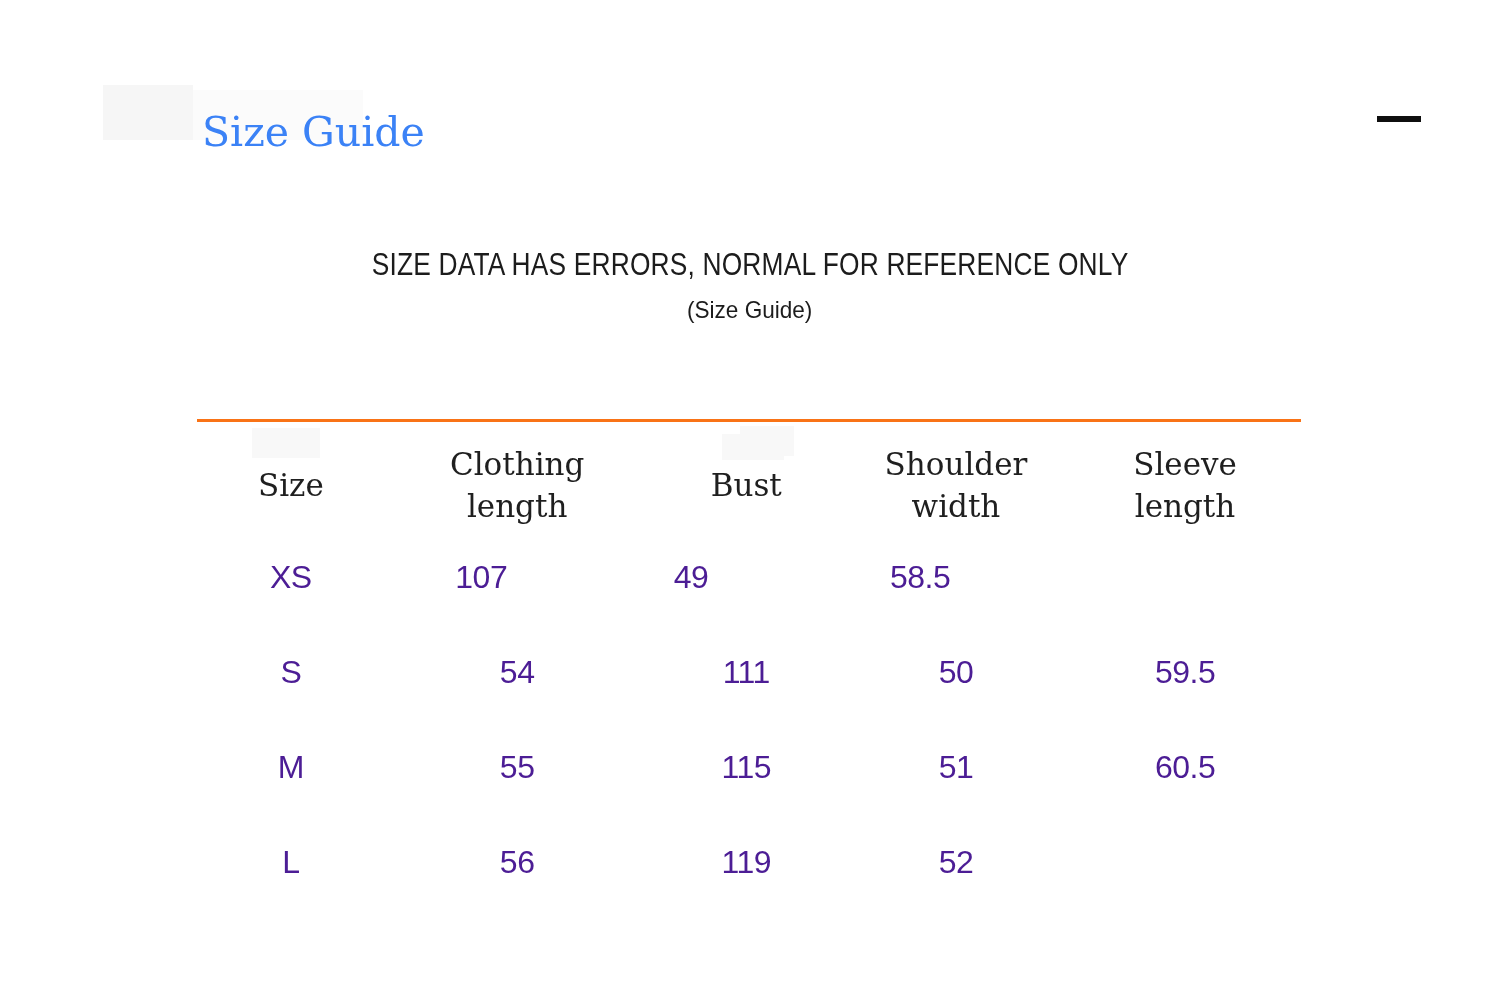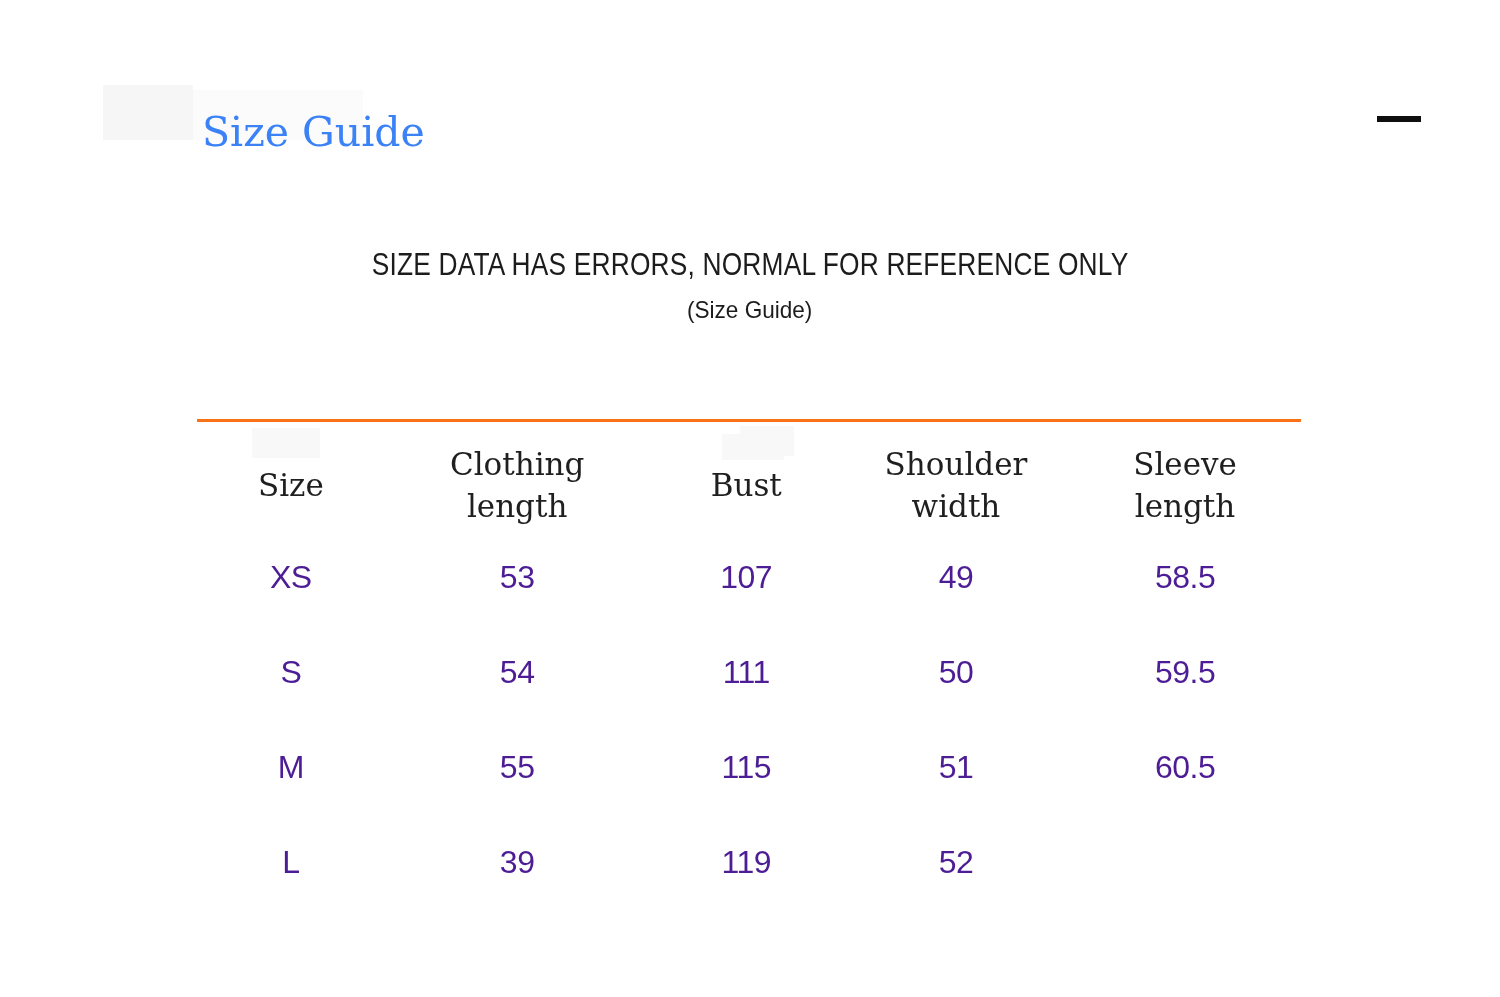--- a/index.html
+++ b/index.html
@@ -159,21 +159,20 @@
 length</div>
       <div class="cell c2 head-cell">Bust</div>
       <div class="cell c3 head-cell">Shoulder
 width</div>
       <div class="cell c4 head-cell">Sleeve
 length</div>
     </div>
 
     <div class="t-row">
       <div class="cell c0 data-cell">XS</div>
-      <div class="cell c1 data-cell">53</div>
       <div class="cell c2 data-cell">107</div>
       <div class="cell c3 data-cell">49</div>
       <div class="cell c4 data-cell">58.5</div>
     </div>
 
     <div class="t-row">
       <div class="cell c0 data-cell">S</div>
       <div class="cell c1 data-cell">54</div>
       <div class="cell c2 data-cell">111</div>
       <div class="cell c3 data-cell">50</div>
@@ -183,19 +182,19 @@
     <div class="t-row">
       <div class="cell c0 data-cell">M</div>
       <div class="cell c1 data-cell">55</div>
       <div class="cell c2 data-cell">115</div>
       <div class="cell c3 data-cell">51</div>
       <div class="cell c4 data-cell">60.5</div>
     </div>
 
     <div class="t-row">
       <div class="cell c0 data-cell">L</div>
-      <div class="cell c1 data-cell">39</div>
+      <div class="cell c1 data-cell">56</div>
       <div class="cell c2 data-cell">119</div>
       <div class="cell c3 data-cell">52</div>
     </div>
   </div>
 
 </div>
 
 </body></html>

